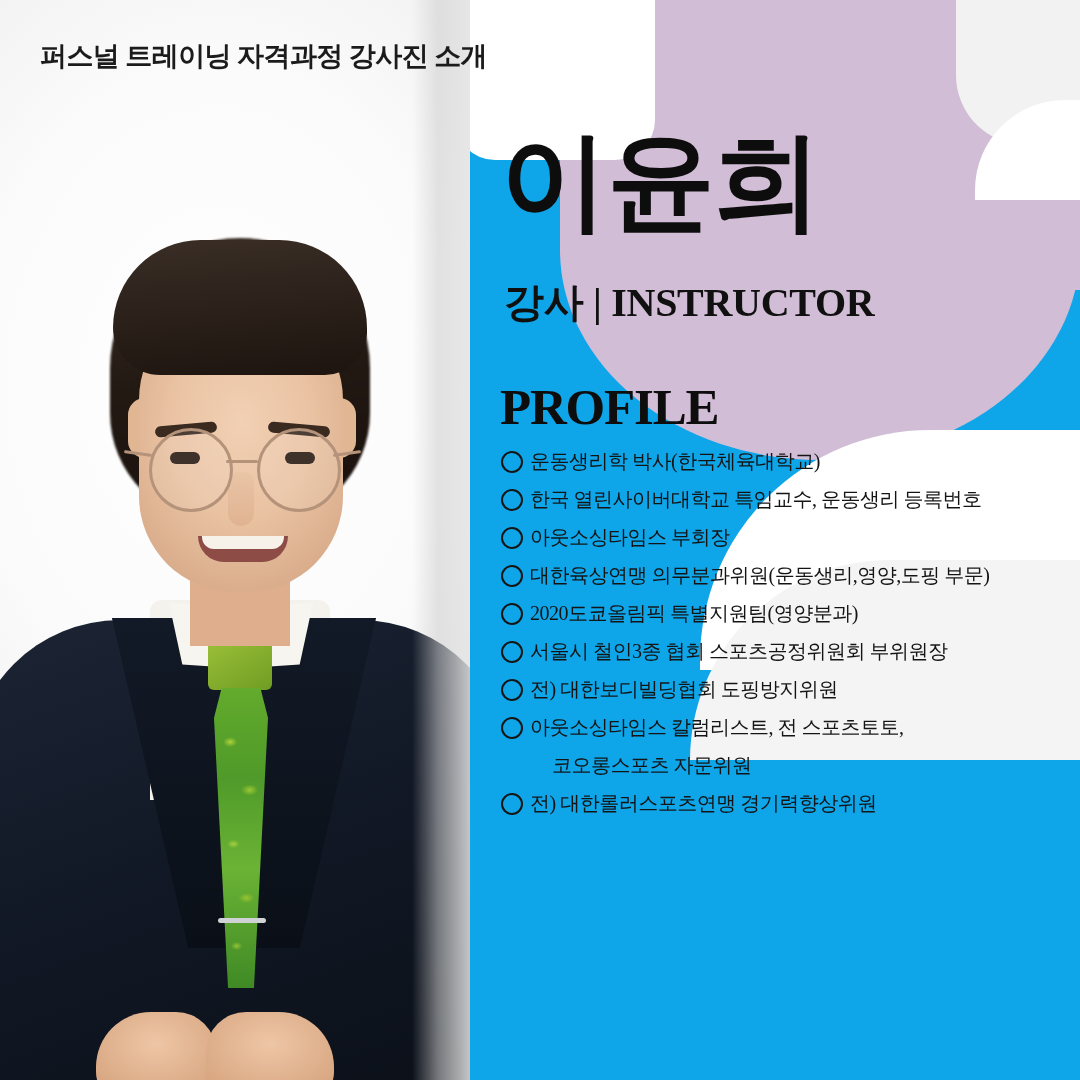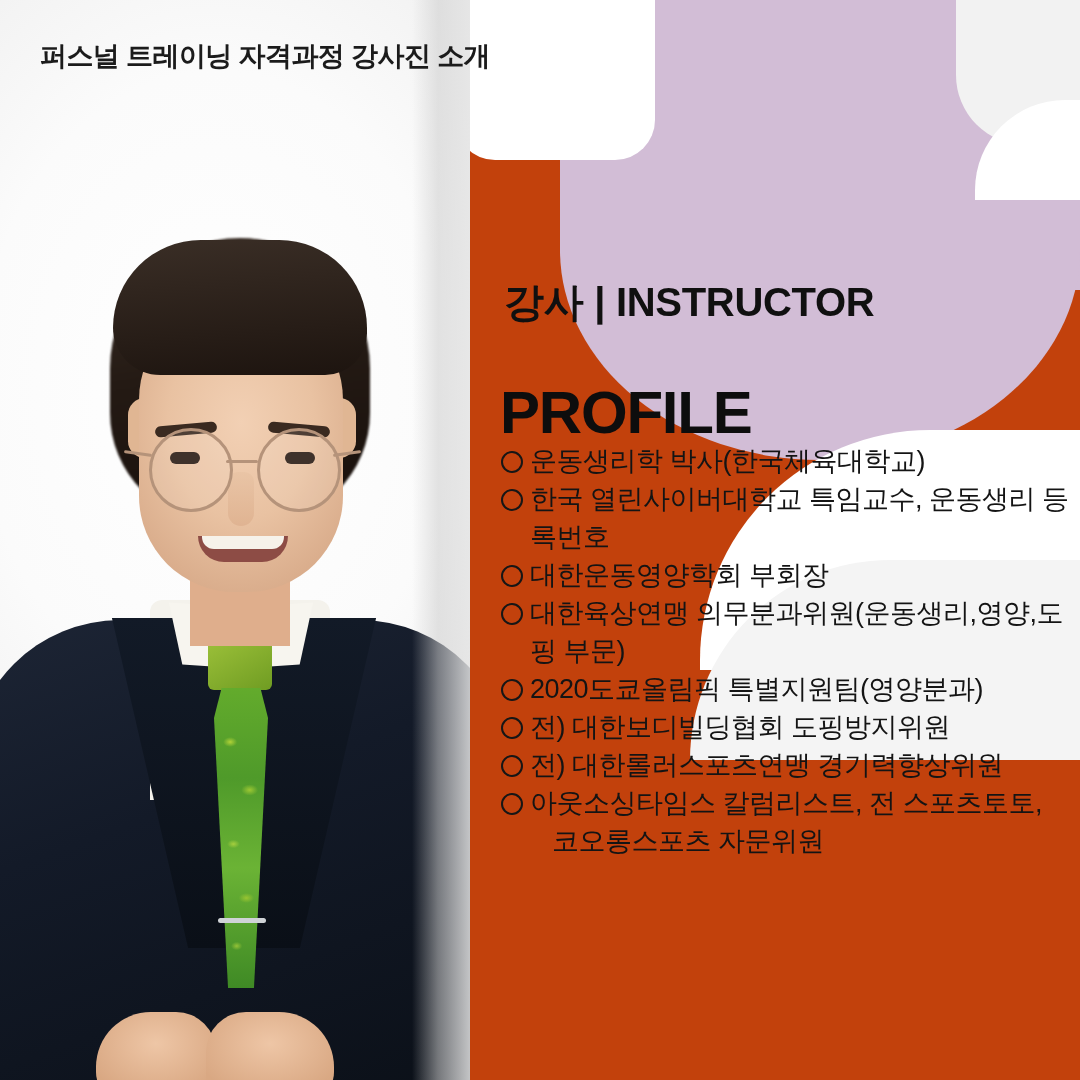--- a/index.html
+++ b/index.html
@@ -2,21 +2,21 @@
 <html><head>
 <meta charset="utf-8">
 <style>
   html,body{margin:0;padding:0;}
   body{
     width:1080px;height:1080px;overflow:hidden;
     background:#f4f4f4;
     font-family:"Liberation Sans","DejaVu Sans",sans-serif;
     position:relative;
   }
-  #card{position:absolute;inset:0;overflow:hidden;background:#c2410c;}
+  #card{position:absolute;inset:0;overflow:hidden;background:#0ea5e9;font-family:Liberation Serif, serif;}
 
   
   .bg-layer{position:absolute;inset:0;overflow:hidden;}
 
   
   .purple-col{
     position:absolute;left:650px;top:-10px;width:305px;height:300px;
     background:#d2bdd6;
   }
   .purple-blob{
@@ -168,29 +168,29 @@
     position:absolute;left:500px;top:128px;
     font-size:108px;font-weight:800;color:#0d0d0d;
     letter-spacing:-1px;line-height:1;z-index:9;
   }
   .role{
     position:absolute;left:504px;top:275px;
     font-size:40px;font-weight:800;color:#101010;letter-spacing:-.3px;z-index:9;
   }
   .profile-head{
     position:absolute;left:500px;top:378px;
-    font-size:60px;font-weight:800;color:#0d0d0d;letter-spacing:-1.2px;z-index:9;
+    font-size:51px;font-weight:800;color:#0d0d0d;letter-spacing:-1.2px;z-index:9;
   }
   .profile-list{
     position:absolute;left:500px;top:442px;width:575px;z-index:9;
     list-style:none;margin:0;padding:0;
   }
   .profile-list li{
     position:relative;padding-left:30px;
-    font-size:27px;line-height:38px;color:#141414;letter-spacing:-.5px;
+    font-size:20px;line-height:38px;color:#141414;letter-spacing:-.5px;
     margin-bottom:0;
   }
   .profile-list li .mk{
     position:absolute;left:1px;top:9px;width:18px;height:18px;
     border:2px solid #161616;border-radius:50%;
   }
   .profile-list li .cont{display:block;padding-left:22px;}
 </style>
 </head>
 <body>
@@ -238,27 +238,29 @@
     <div class="temple-r"></div>
     <div class="mouth">
         <div class="teeth"></div>
       </div>
     <div class="hand-l"></div>
     <div class="hand-r"></div>
     <div class="photo-side-shade"></div>
   </div>
 
   <div class="header-title">퍼스널 트레이닝 자격과정 강사진 소개</div>
+  <div class="name">이윤희</div>
   <div class="role">강사 | INSTRUCTOR</div>
   <div class="profile-head">PROFILE</div>
 
   <ul class="profile-list" id="profile-list">
       <li><span class="mk"></span><span>운동생리학 박사(한국체육대학교)</span></li>
       <li><span class="mk"></span><span>한국 열린사이버대학교 특임교수, 운동생리 등록번호</span></li>
-      <li><span class="mk"></span><span>대한운동영양학회 부회장</span></li>
+      <li><span class="mk"></span><span>아웃소싱타임스 부회장</span></li>
       <li><span class="mk"></span><span>대한육상연맹 의무분과위원(운동생리,영양,도핑 부문)</span></li>
       <li><span class="mk"></span><span>2020도쿄올림픽 특별지원팀(영양분과)</span></li>
+      <li><span class="mk"></span><span>서울시 철인3종 협회 스포츠공정위원회 부위원장</span></li>
       <li><span class="mk"></span><span>전) 대한보디빌딩협회 도핑방지위원</span></li>
+      <li><span class="mk"></span><span>아웃소싱타임스 칼럼리스트, 전 스포츠토토,</span><span class="cont">코오롱스포츠 자문위원</span></li>
       <li><span class="mk"></span><span>전) 대한롤러스포츠연맹 경기력향상위원</span></li>
-      <li><span class="mk"></span><span>아웃소싱타임스 칼럼리스트, 전 스포츠토토,</span><span class="cont">코오롱스포츠 자문위원</span></li>
     </ul>
 
 </div>
 
 </body></html>

